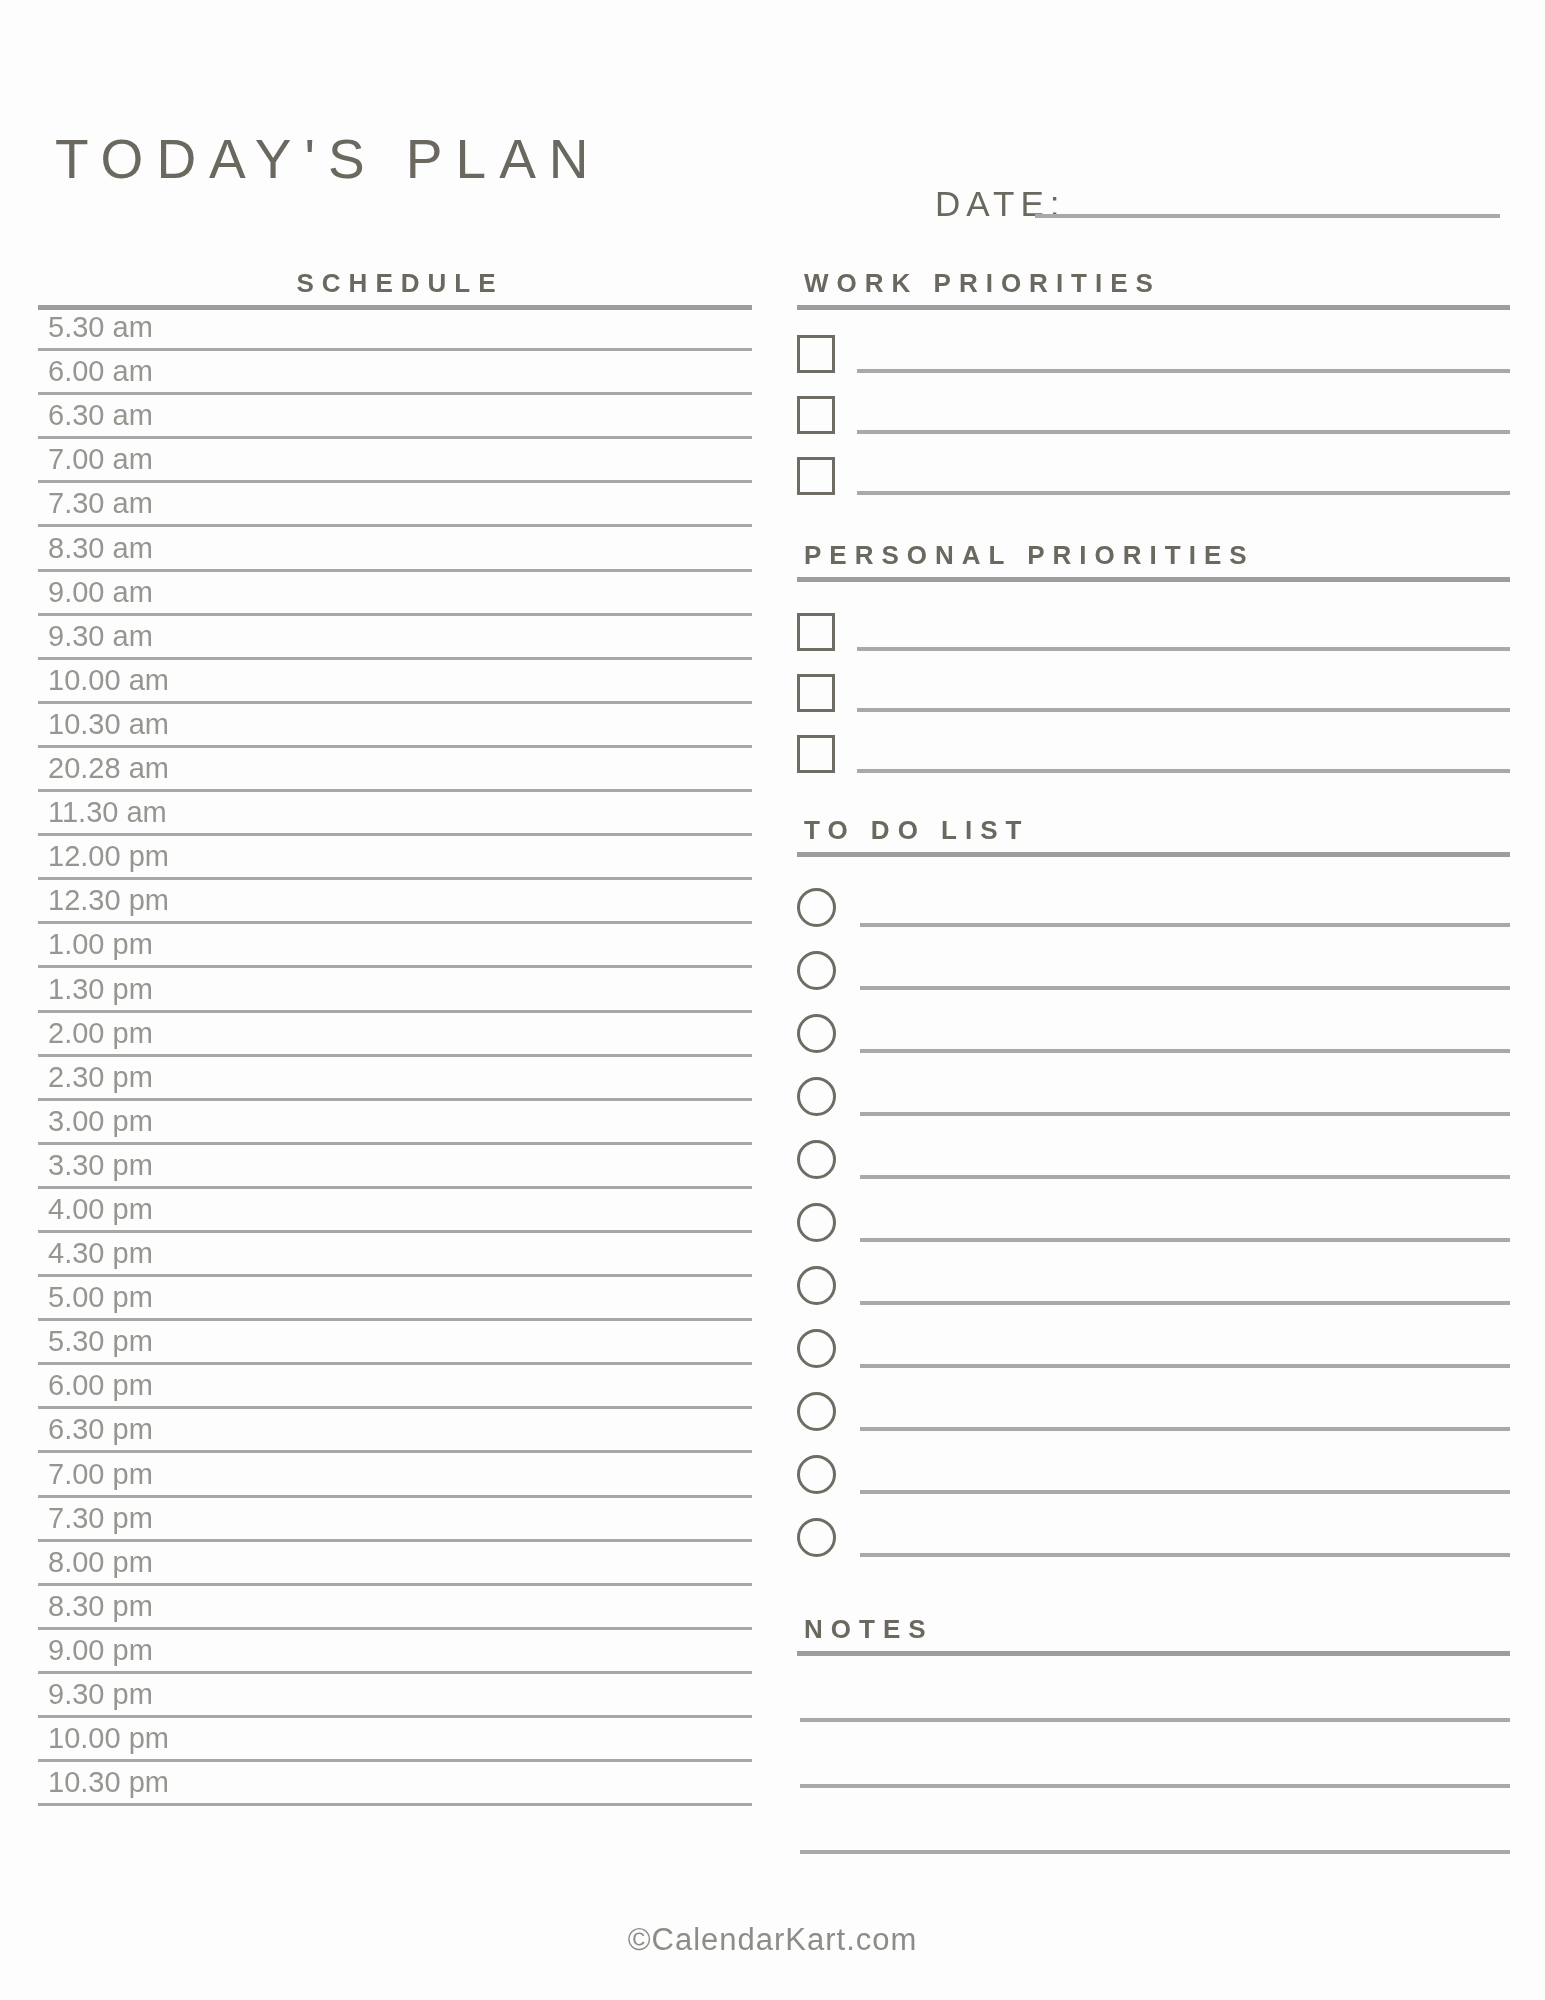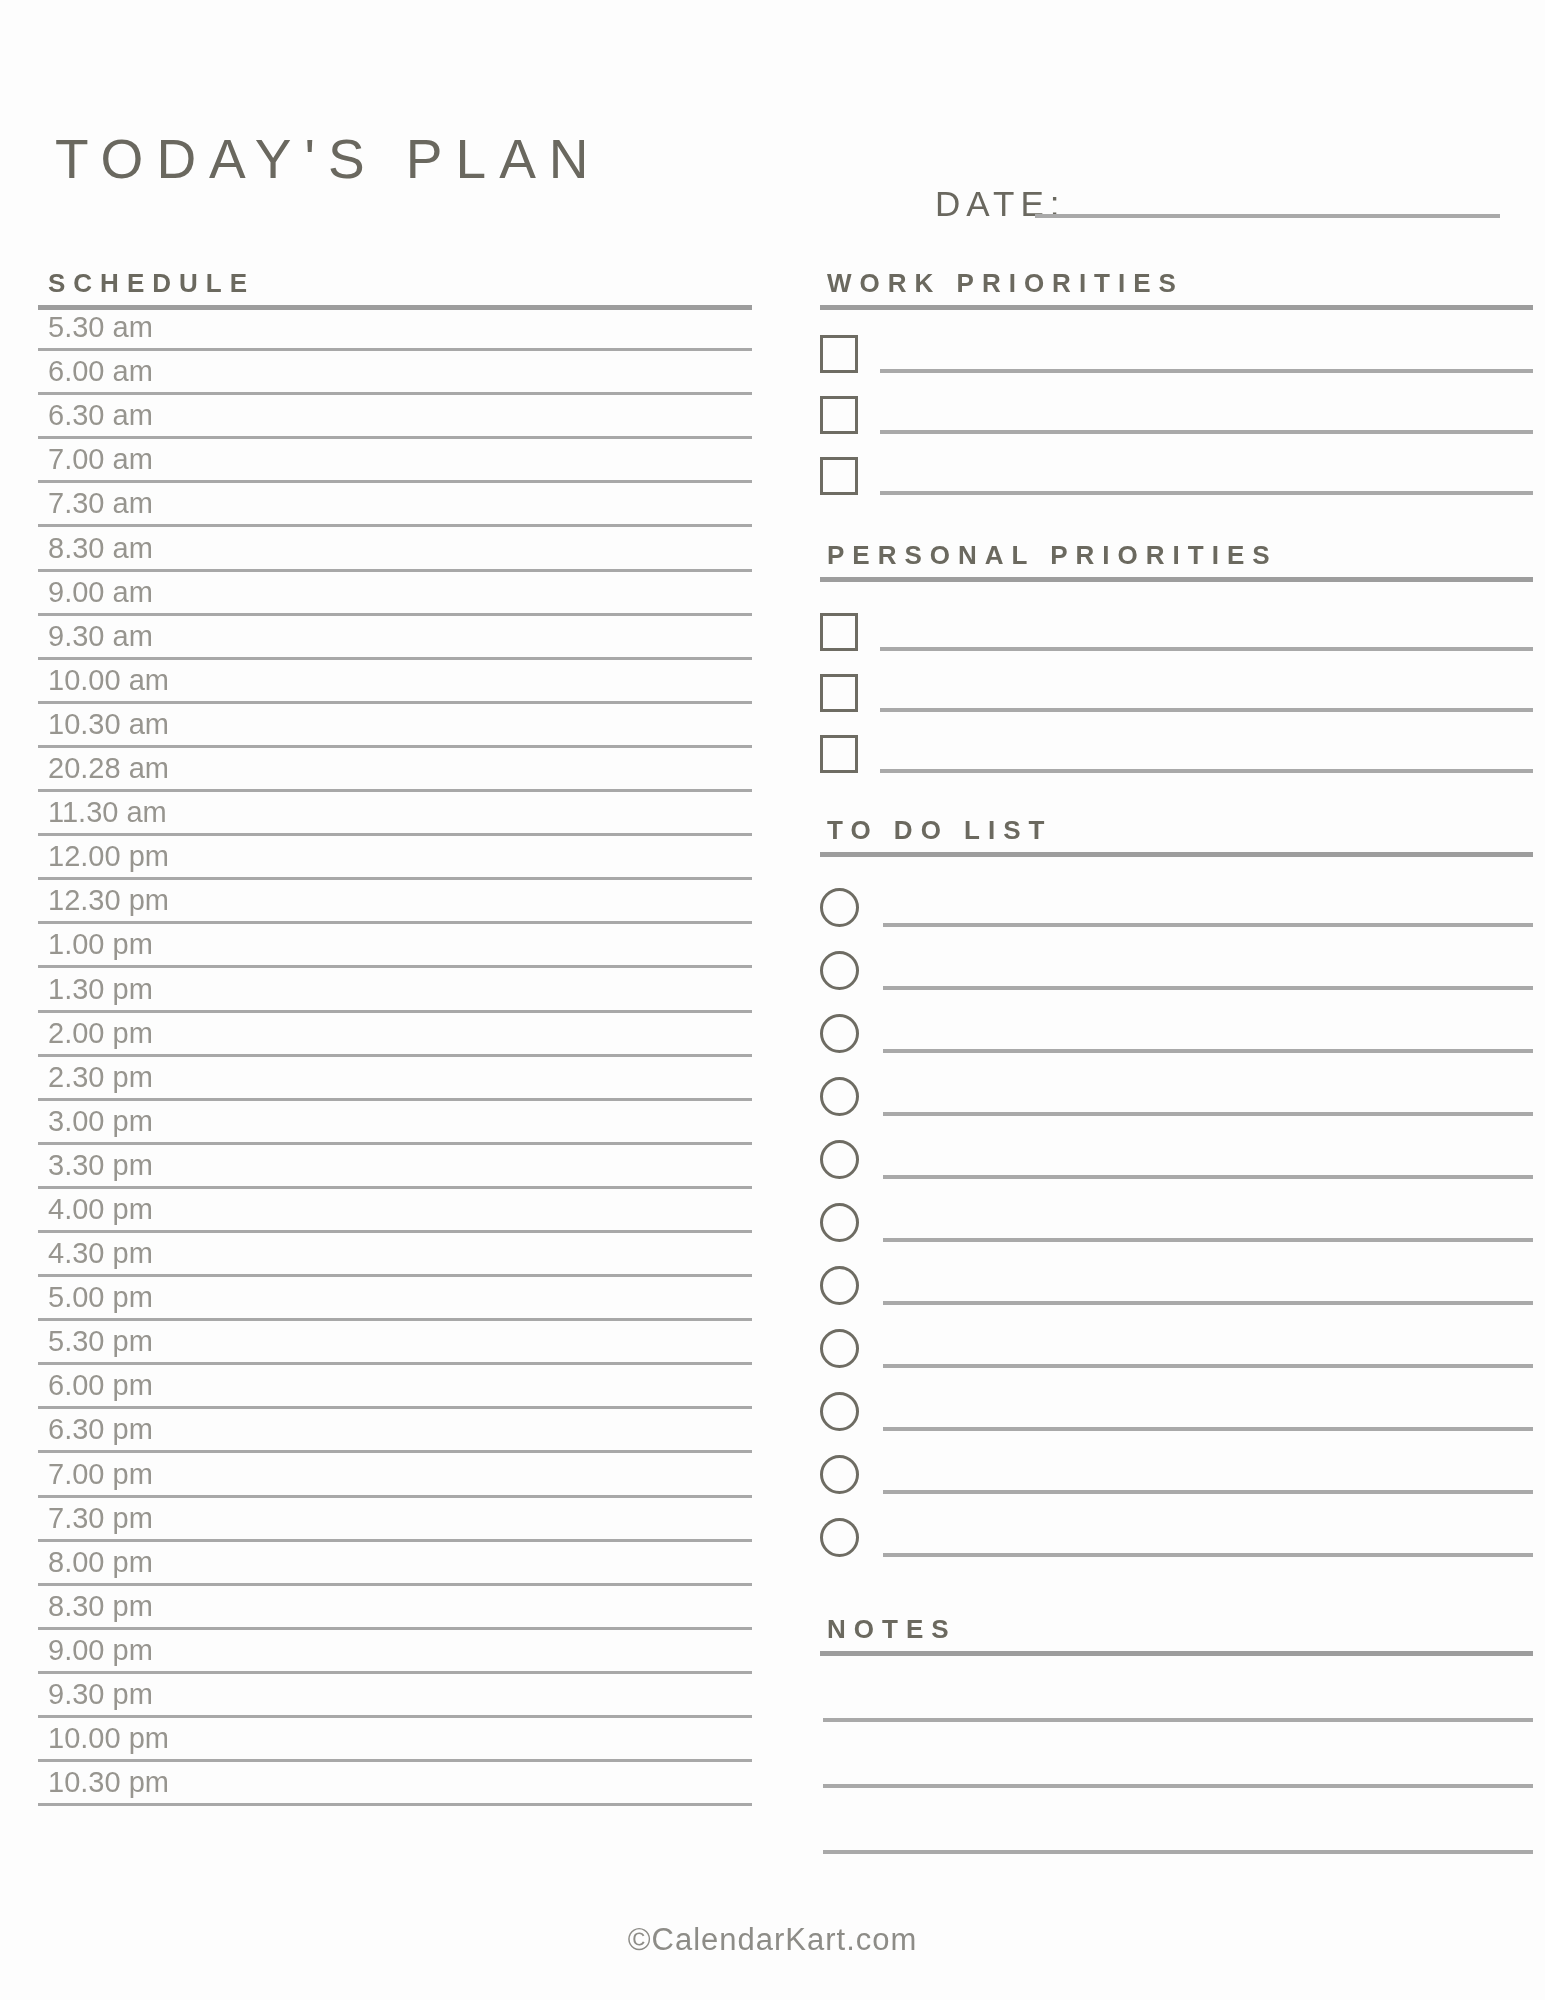--- a/index.html
+++ b/index.html
@@ -24,22 +24,22 @@
     position:absolute; left:935px; top:184px;
     font-size:35px; letter-spacing:6px;
     color:#6a685f;
   }
   .date-rule {
     position:absolute; left:1035px; top:214px;
     width:465px; height:4px; background:#a9a9a9;
   }
 
   
-  .col-left  { position:absolute; left:38px;  top:268px; width:714px; }
-  .col-right { position:absolute; left:820px; top:268px; width:713px; }
+  .col-left  { position:absolute; left:38px;  top:268px; width:714px;text-align:center; }
+  .col-right { position:absolute; left:797px; top:268px; width:713px; }
 
   
   .sec-head {
     margin:0;
     font-size:26px; line-height:30px;
     font-weight:bold;
     letter-spacing:8px;
     color:#6b695f;
     white-space:nowrap;
   }

